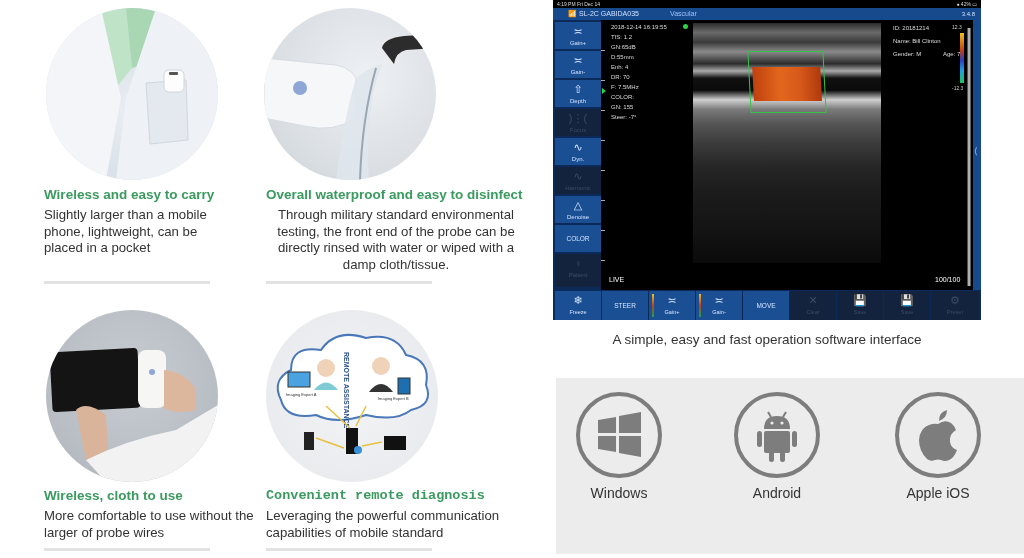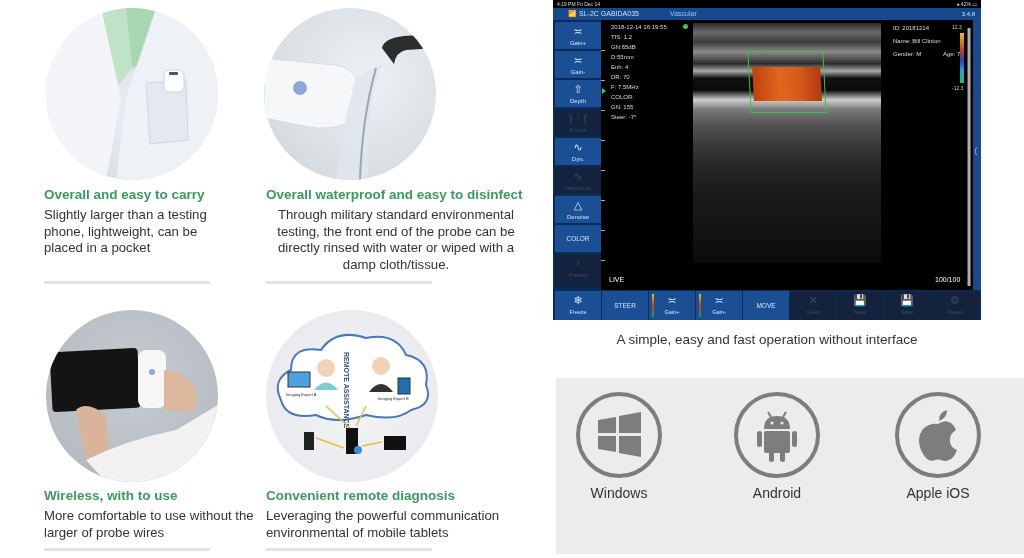--- a/index.html
+++ b/index.html
@@ -90,22 +90,22 @@
     <svg width="172" height="172" viewBox="0 0 172 172">
       <path d="M55 0 L80 0 L86 60 L70 80 Z" fill="#bfe3c6"></path>
       <path d="M80 0 L110 0 L100 55 L86 60 Z" fill="#a9d6b3"></path>
       <path d="M0 40 L55 0 L75 90 L60 172 L0 172 Z" fill="#f3f5f8"></path>
       <path d="M110 0 L172 30 L172 172 L70 172 L80 90 Z" fill="#eef1f5"></path>
       <path d="M100 75 L140 72 L142 132 L104 136 Z" fill="#e4e9ef" stroke="#cfd6de"></path>
       <rect x="118" y="62" width="20" height="22" rx="5" fill="#fdfdfd" stroke="#cfd6de"></rect>
       <rect x="123" y="64" width="9" height="3" rx="1" fill="#555"></rect>
     </svg>
   </div>
-  <div class="title" style="left:44px;top:187px;">Overall and easy to carry</div>
-  <div class="desc" style="left:44px;top:207px;width:190px;">Slightly larger than a testing phone, lightweight, can be placed in a pocket</div>
+  <div class="title" style="left:44px;top:187px;">Wireless and easy to carry</div>
+  <div class="desc" style="left:44px;top:207px;width:190px;">Slightly larger than a mobile phone, lightweight, can be placed in a pocket</div>
   <div class="rule" style="left:44px;top:281px;"></div>
 </div>
 
 <div class="feature" style="left:0;top:0;">
   <div class="photo ph-water" style="left:264px;top:8px;">
     <svg width="172" height="172" viewBox="0 0 172 172">
       <path d="M0 50 L60 56 Q85 56 92 70 L92 110 Q70 125 40 118 L0 110 Z" fill="#f5f7f9" stroke="#d6dce2"></path>
       <circle cx="36" cy="80" r="7" fill="#8ea7d6"></circle>
       <path d="M118 40 Q120 30 140 28 L172 26 L172 40 L142 42 Q132 44 130 56 Z" fill="#2c2c2c"></path>
       <path d="M118 56 Q100 100 105 172 L72 172 Q80 110 92 70 Q105 60 118 56 Z" fill="#dfe6ec" opacity="0.9"></path>
@@ -121,21 +121,21 @@
   <div class="photo ph-hand" style="left:46px;top:310px;">
     <svg width="172" height="172" viewBox="0 0 172 172">
       <rect x="5" y="40" width="88" height="60" rx="4" fill="#141414" transform="rotate(-3 49 70)"></rect>
       <path d="M30 100 Q40 90 60 105 L62 140 L40 150 Z" fill="#d9b49a"></path>
       <rect x="92" y="40" width="28" height="58" rx="8" fill="#f6f6f4"></rect>
       <circle cx="106" cy="62" r="3" fill="#8ea7d6"></circle>
       <path d="M118 60 Q140 62 150 80 L150 100 Q130 105 118 98 Z" fill="#dcb79e"></path>
       <path d="M40 150 Q80 130 130 120 L172 95 L172 172 L60 172 Z" fill="#f2f2f2"></path>
     </svg>
   </div>
-  <div class="title" style="left:44px;top:488px;">Wireless, with to use</div>
+  <div class="title" style="left:44px;top:488px;">Wireless, cloth to use</div>
   <div class="desc" style="left:44px;top:508px;width:210px;">More comfortable to use without the larger of probe wires</div>
   <div class="rule" style="left:44px;top:548px;"></div>
 </div>
 
 <div class="feature" style="left:0;top:0;">
   <div class="photo ph-remote" style="left:266px;top:310px;">
     <svg width="172" height="172" viewBox="0 0 172 172">
       <path d="M15 90 Q5 70 25 60 Q25 35 55 40 Q70 18 100 28 Q130 22 140 45 Q165 50 160 75 Q168 95 145 100 Q130 112 100 105 Q70 115 50 105 Q20 110 15 90 Z" fill="#fff" stroke="#4a78b8" stroke-width="2"></path>
       <rect x="22" y="62" width="22" height="15" fill="#4aa3e0" stroke="#333"></rect>
       <circle cx="60" cy="58" r="9" fill="#f0d2b8"></circle>
@@ -146,22 +146,22 @@
       <text x="78" y="42" font-size="7" font-weight="bold" fill="#2a4f8c" transform="rotate(90 78 42)" font-family="Liberation Sans, sans-serif">REMOTE ASSISTANCE</text>
       <text x="20" y="86" font-size="4" fill="#333" font-family="Liberation Sans, sans-serif">Imaging Expert A</text>
       <text x="112" y="90" font-size="4" fill="#333" font-family="Liberation Sans, sans-serif">Imaging Expert B</text>
       <rect x="38" y="122" width="10" height="18" fill="#222"></rect>
       <rect x="80" y="118" width="12" height="26" fill="#111"></rect>
       <circle cx="92" cy="140" r="4" fill="#3a8fd6"></circle>
       <rect x="118" y="126" width="22" height="14" fill="#111"></rect>
       <path d="M50 128 L78 138 M96 136 L116 132 M60 96 L84 118 M100 96 L90 116" stroke="#e8c040" stroke-width="1.5"></path>
     </svg>
   </div>
-  <div class="title" style="left:266px;top:488px;">Convenient remote diagnosis</div>
-  <div class="desc" style="left:266px;top:508px;width:260px;">Leveraging the powerful communication environmental of mobile tablets</div>
+  <div class="title" style="left:266px;top:488px;font-family:Liberation Mono, monospace;">Convenient remote diagnosis</div>
+  <div class="desc" style="left:266px;top:508px;width:260px;">Leveraging the powerful communication capabilities of mobile standard</div>
   <div class="rule" style="left:266px;top:548px;"></div>
 </div>
 
 <div class="app">
   <div class="statusbar">
     <span>4:19 PM  Fri Dec 14</span>
     <span class="r">● <span>42%</span> ▭</span>
   </div>
   <div class="titlebar">
     <span class="wifi">📶</span>
@@ -285,21 +285,21 @@
       <span class="ic">💾</span>
       <span class="lb">Save</span>
     </div>
     <div class="bbtn dim" style="left:378px;width:48px;">
       <span class="ic">⚙</span>
       <span class="lb">Preset</span>
     </div>
   </div>
 </div>
 
-<div class="caption">A simple, easy and fast operation without interface</div>
+<div class="caption">A simple, easy and fast operation software interface</div>
 
 <div class="compat">
   <div class="os" style="left:18px;">
     <div class="ring">
       <svg width="78" height="78" viewBox="0 0 78 78">
         <path d="M18 24 L36 21 L36 37 L18 37 Z M39 20 L61 16 L61 37 L39 37 Z M18 40 L36 40 L36 56 L18 53 Z M39 40 L61 40 L61 61 L39 57 Z" fill="#7d7d7d"></path>
       </svg>
     </div>
     <div class="name">Windows</div>
   </div>

